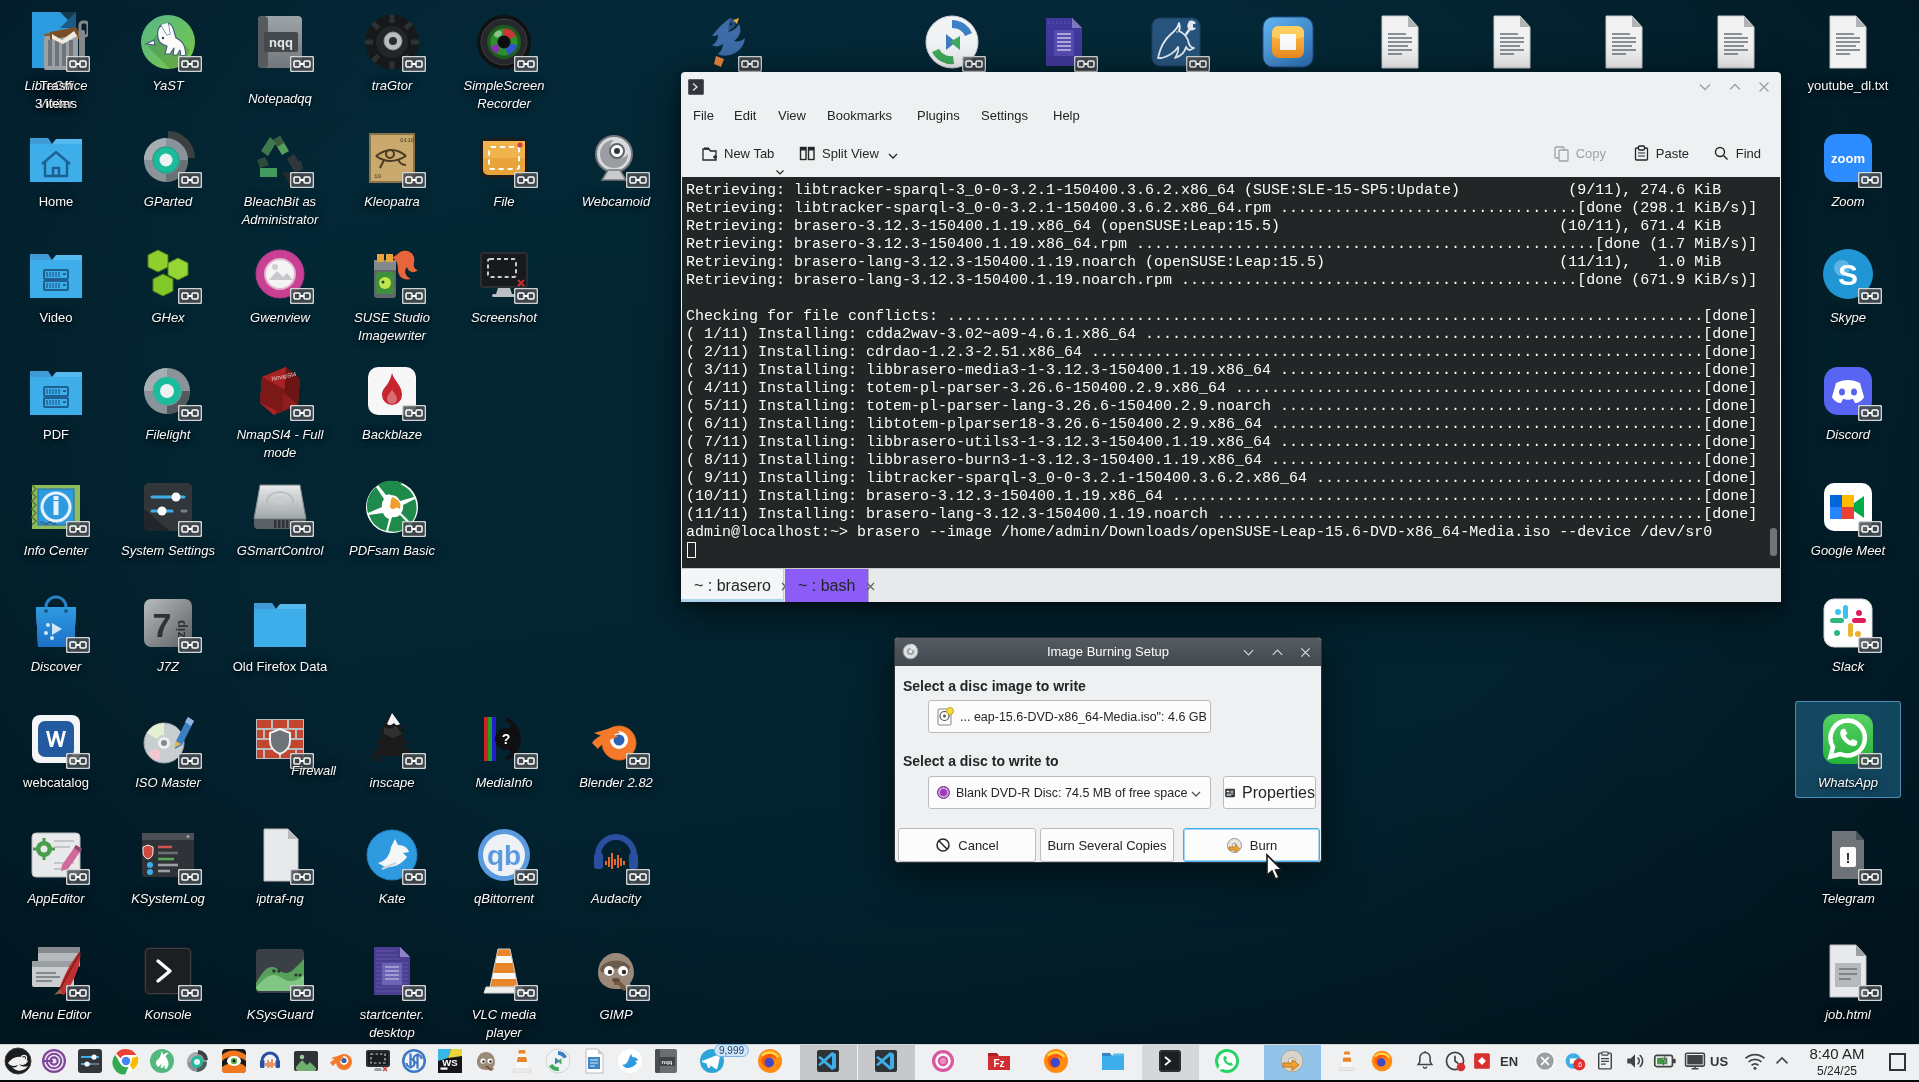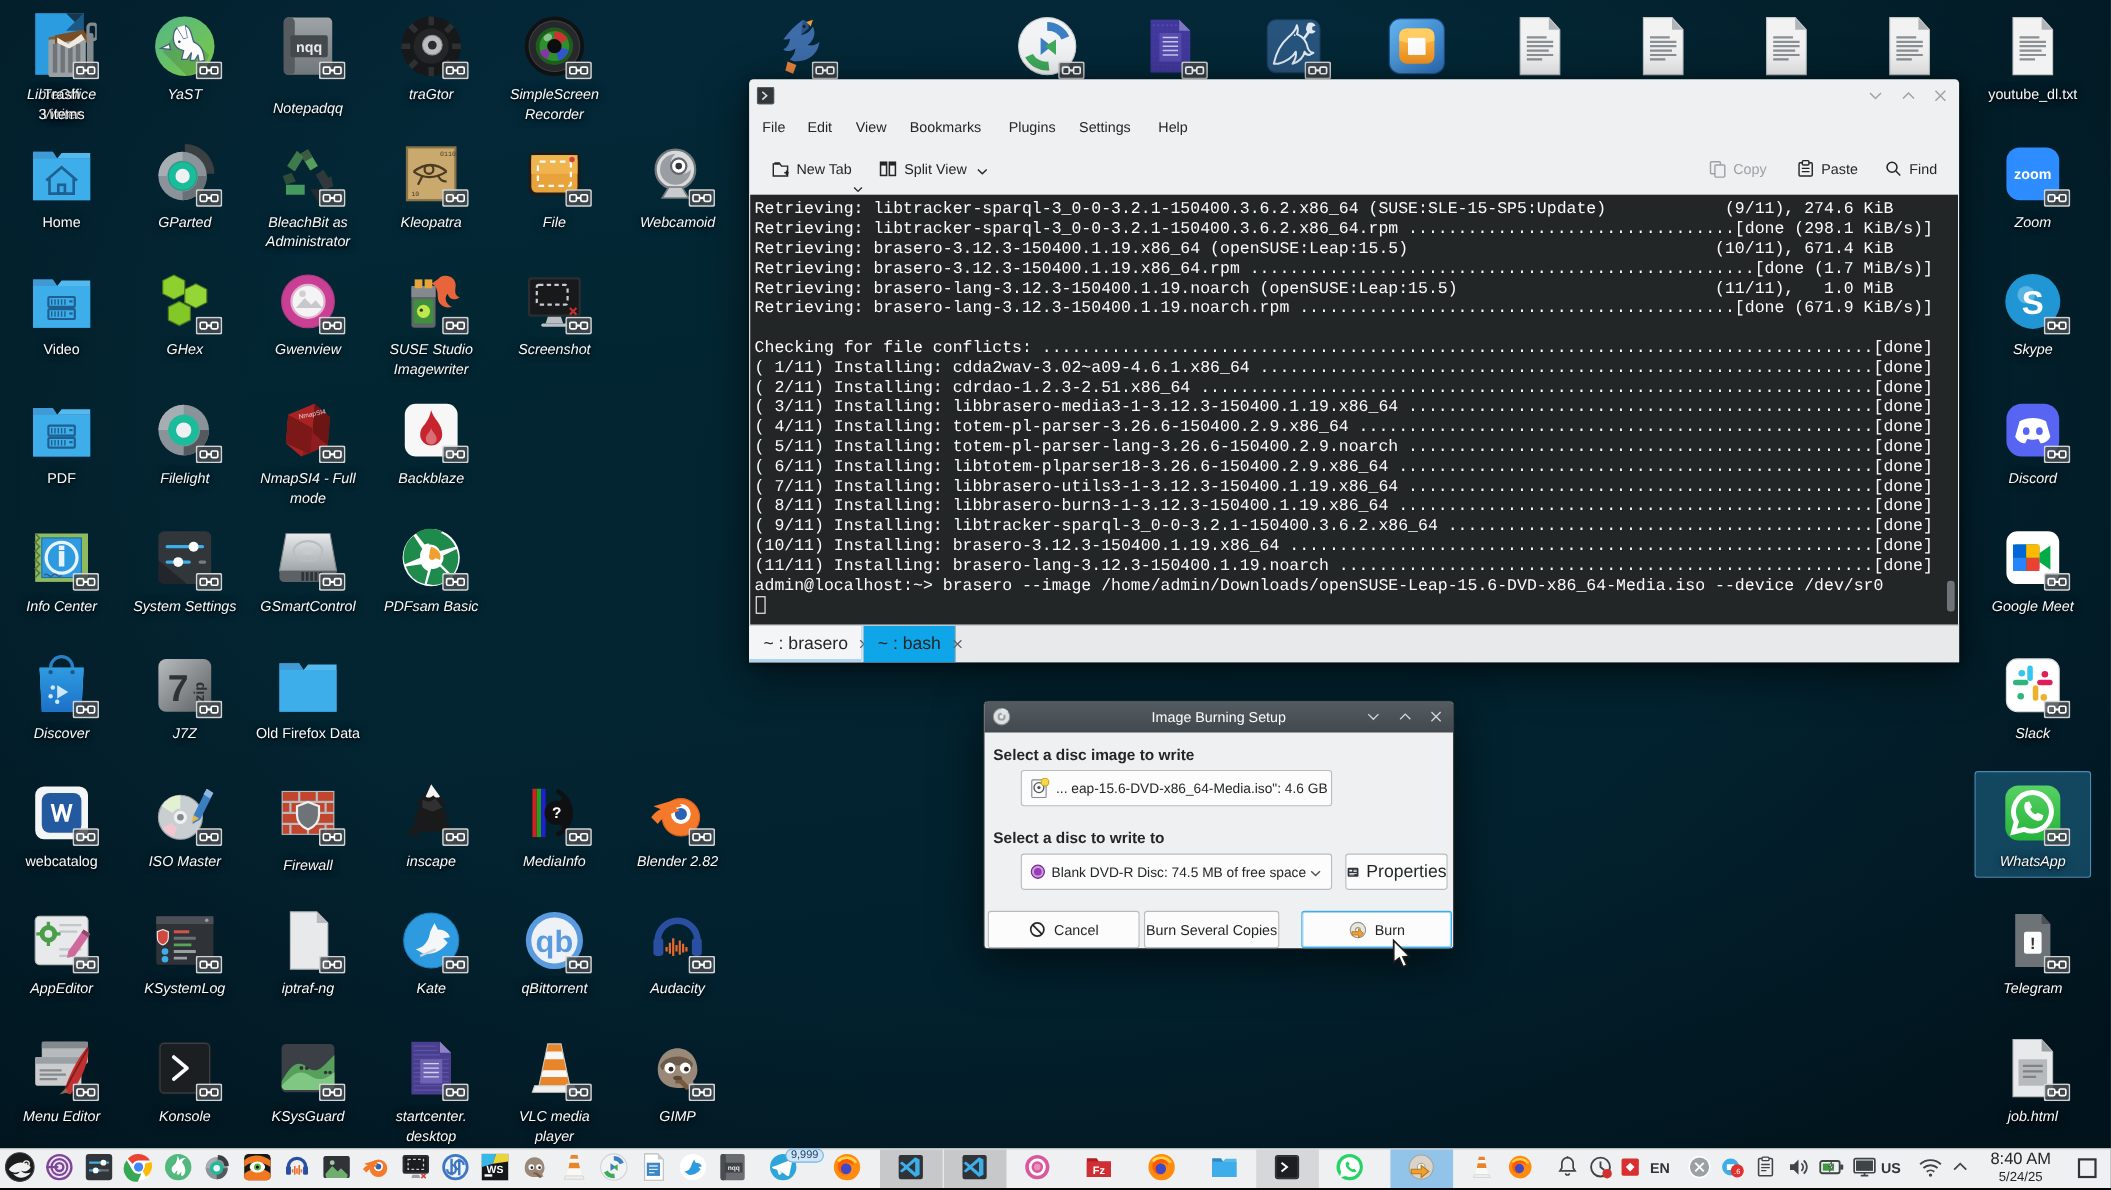--- a/index.html
+++ b/index.html
@@ -33,21 +33,21 @@
 .ktool .ktbtn:nth-child(5){left:auto;right:92px;}
 .ktool .ktbtn:nth-child(6){left:auto;right:20px;}
 .kterm{position:absolute;left:1px;top:105px;width:1098px;height:391px;background:#232627;overflow:hidden;}
 .kterm pre{font-family:"Liberation Mono",monospace;font-size:15px;line-height:18px;color:#fcfcfc;padding:5px 0 0 4px;}
 .kcursor{position:absolute;left:5px;top:365px;width:9px;height:16px;border:1px solid #fcfcfc;}
 .kscroll{position:absolute;right:3px;top:351px;width:7px;height:28px;background:#6e7477;border-radius:3px;}
 .ktabs{position:absolute;left:0;top:496px;width:1100px;height:34px;background:#e8e9ea;border-top:1px solid #c8cacc;}
 .ktab{position:absolute;top:0;height:33px;font-size:16px;color:#232627;padding:8px 0 0 13px;white-space:nowrap;}
 .ktab svg{margin-left:6px;}
 .ktab.active{left:0;width:103px;background:#f4f5f6;border-right:1px solid #c8cacc;box-shadow:inset 0 -3px 0 #aed4ee;}
-.ktab:not(.active){left:104px;width:84px;background:#0ea5e9;border-right:1px solid #b0b3b5;}
+.ktab:not(.active){left:104px;width:84px;background:#8b5cf6;border-right:1px solid #b0b3b5;}
 #dlg{position:absolute;left:894px;top:637px;width:428px;height:226px;background:#eff0f1;border:1px solid #2e3336;border-radius:4px;box-shadow:0 12px 44px rgba(0,0,0,0.6);}
 .dtitle{position:relative;height:28px;background:linear-gradient(#545b61,#41484e);border-radius:3px 3px 0 0;}
 .dtitle>svg{position:absolute;left:7px;top:5px;}
 .dttext{position:absolute;left:0;right:0;top:6px;text-align:center;color:#fcfcfc;font-size:13px;}
 .dbtns{position:absolute;right:9px;top:7px;}
 .dbtns svg{margin-left:11px;}
 .dbody{position:absolute;left:0;top:28px;right:0;bottom:0;}
 .dhead{position:absolute;left:8px;font-size:14px;font-weight:bold;color:#232627;}
 .dimgbtn{position:absolute;left:33px;top:34px;width:283px;height:33px;background:#fcfcfc;border:1px solid #b9bcbe;border-radius:3px;font-size:12.5px;color:#232627;display:flex;align-items:center;gap:5px;padding-left:6px;white-space:nowrap;}
 .dcombo{position:absolute;left:33px;top:110px;width:283px;height:33px;background:#fcfcfc;border:1px solid #b9bcbe;border-radius:3px;font-size:12.5px;color:#232627;display:flex;align-items:center;gap:6px;padding-left:8px;white-space:nowrap;}
@@ -889,21 +889,21 @@
       </g>
 <path d="M32 22 l10 4 v8 c0 7 -5 11 -10 13 -5 -2 -10 -6 -10 -13 v-8z" fill="#6d7377" stroke="#eef0f1" stroke-width="2"></path>
     </svg>
 <svg class="badge" width="24" height="16" viewBox="0 0 24 16">
       <rect x="0.5" y="0.5" width="23" height="15" rx="2" fill="rgba(70,76,80,0.85)" stroke="#d2d4d5" stroke-width="1.6"></rect>
       <rect x="4" y="5" width="6" height="6" rx="1.2" fill="none" stroke="#fff" stroke-width="1.5"></rect>
       <rect x="14" y="5" width="6" height="6" rx="1.2" fill="none" stroke="#fff" stroke-width="1.5"></rect>
       <rect x="10" y="7" width="4" height="2" fill="#fff"></rect>
     </svg>
 </div>
-<div class="dlabel" style="left:224px;top:778px;font-style:italic;">Firewall</div>
+<div class="dlabel" style="left:224px;top:762px;font-style:italic;text-align:right;">Firewall</div>
 <div class="dicon" style="left:360px;top:707px;">
 <svg width="64" height="64" viewBox="0 0 64 64">
       <path d="M32 6 L47 27 l-7 -2 9 13 -6 -1 10 12 H11 l10 -12 -6 1 9 -13 -7 2z" fill="#1a1a1a"></path>
 <path d="M32 6 L40 17 c-2 2 -5 1 -6 -1 -2 2 -5 3 -7 1z" fill="#f4f4f4"></path>
 <path d="M24 20 l6 2 6 -3 6 8 -9 4 -9 -4z" fill="#303030"></path>
 <path d="M11 49 c4 4 9 5 11 3 M53 49 c-4 5 -9 7 -11 5" stroke="#1a1a1a" stroke-width="3" fill="none"></path>
     </svg>
 <svg class="badge" width="24" height="16" viewBox="0 0 24 16">
       <rect x="0.5" y="0.5" width="23" height="15" rx="2" fill="rgba(70,76,80,0.85)" stroke="#d2d4d5" stroke-width="1.6"></rect>
       <rect x="4" y="5" width="6" height="6" rx="1.2" fill="none" stroke="#fff" stroke-width="1.5"></rect>
@@ -1372,21 +1372,21 @@
           <rect x="3.5" y="5" width="3.5" height="2" fill="#fcfcfc"></rect>
           <path d="M8.5 5.5h4M8.5 7h4M3.5 9.5h9M3.5 11h6" stroke="#fcfcfc" stroke-width="1"></path>
         </svg>
       <span>Properties</span>
     </div>
     <div class="dbtnrow">
       <div class="dbtn" style="left:3px;width:138px;"><svg width="16" height="16" viewBox="0 0 16 16">
             <circle cx="8" cy="8" r="6" fill="none" stroke="#232627" stroke-width="1.5"></circle>
             <path d="M3.8 3.8 l8.4 8.4" stroke="#232627" stroke-width="1.5"></path>
           </svg>Cancel</div>
-      <div class="dbtn" style="left:145px;width:123px;">Burn Several Copies</div>
+      <div class="dbtn" style="left:145px;width:134px;">Burn Several Copies</div>
       <div class="dbtn dfocus" style="left:288px;width:137px;"><svg width="17" height="17" viewBox="0 0 17 17">
             <circle cx="8.5" cy="8.5" r="7" fill="#e8e6e1" stroke="#9a958c"></circle>
             <circle cx="8.5" cy="8.5" r="2.2" fill="#fff" stroke="#9a958c"></circle>
             <path d="M3 10 h6 v-2.5 l4.5 4 -4.5 4 V13 H3z" fill="#f0a030" stroke="#b87818" stroke-width="0.8"></path>
           </svg>Burn</div>
     </div>
   </div>
 </div>
 <svg id="cursor" width="22" height="28" viewBox="0 0 22 28">
     <path d="M3 2 L3 22 L8 18 L11.5 26 L15 24.5 L11.5 17 L17.5 16.5 Z" fill="#fcfcfc" stroke="#1a1a1a" stroke-width="1.6"></path>

